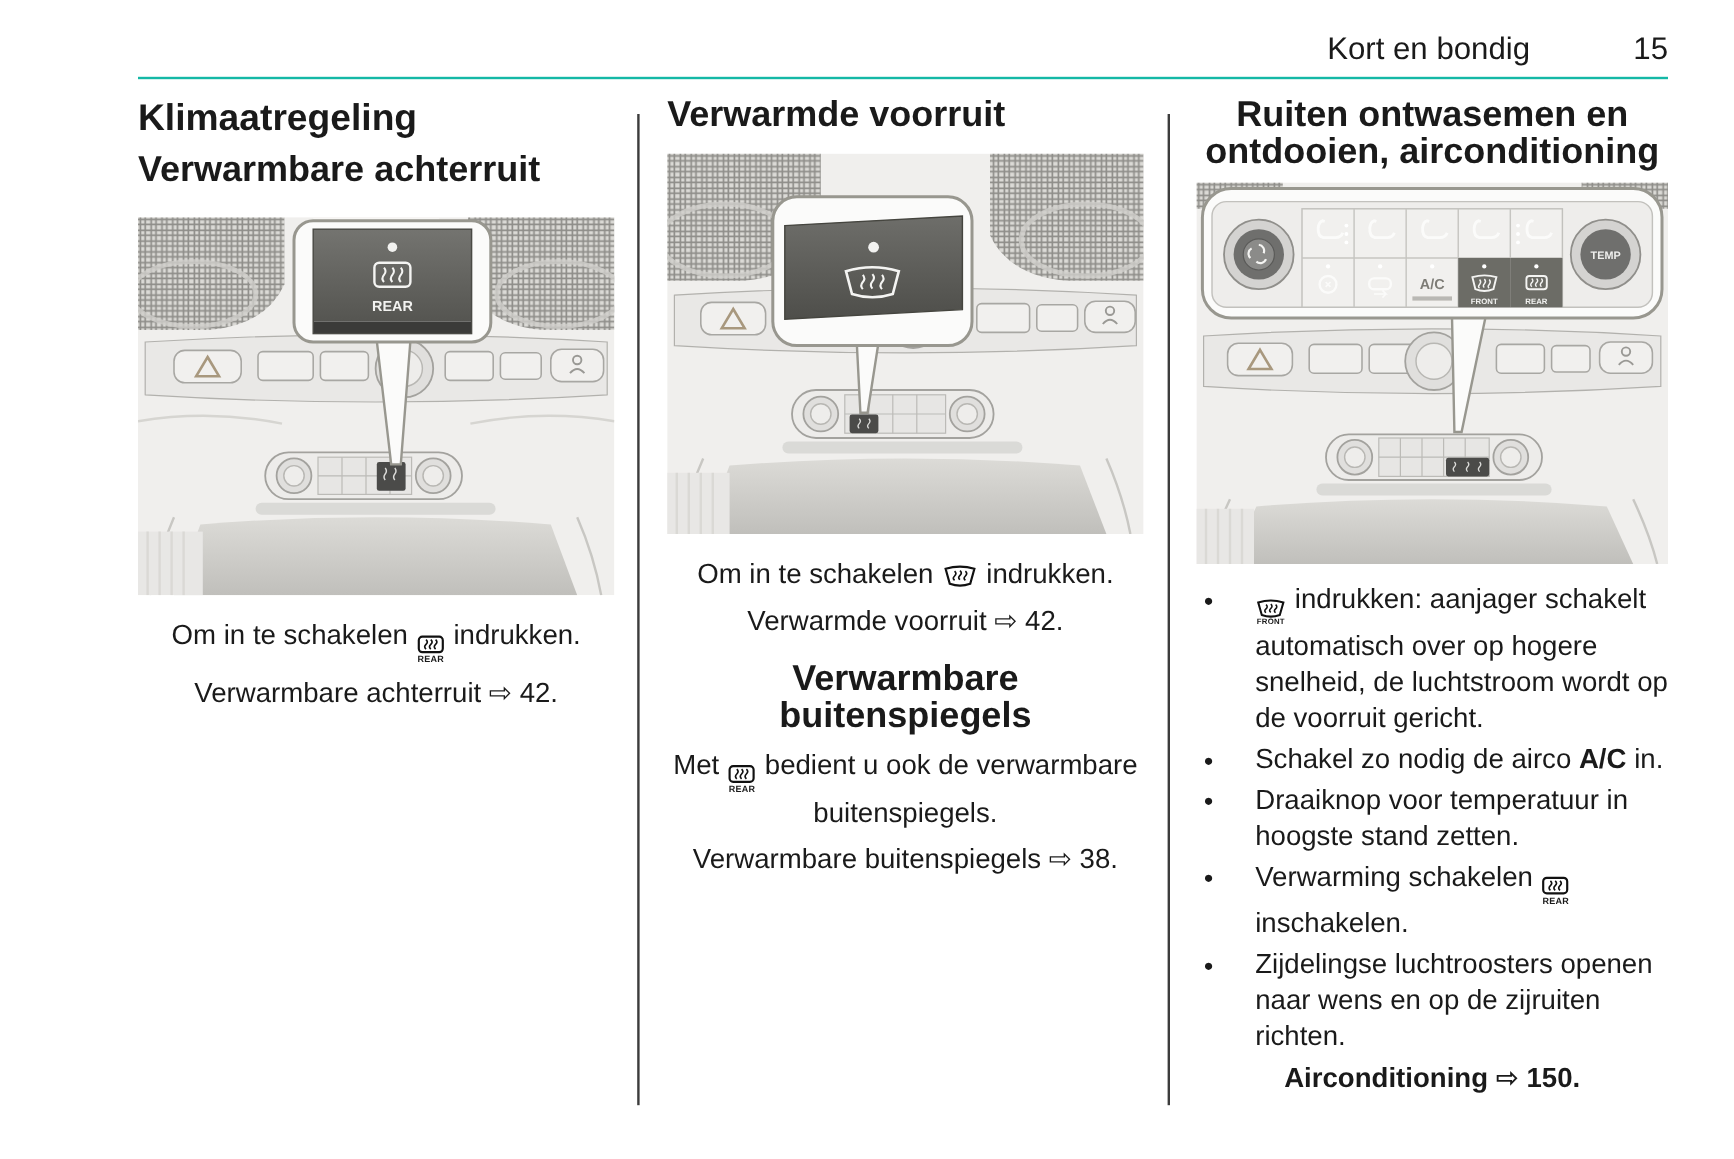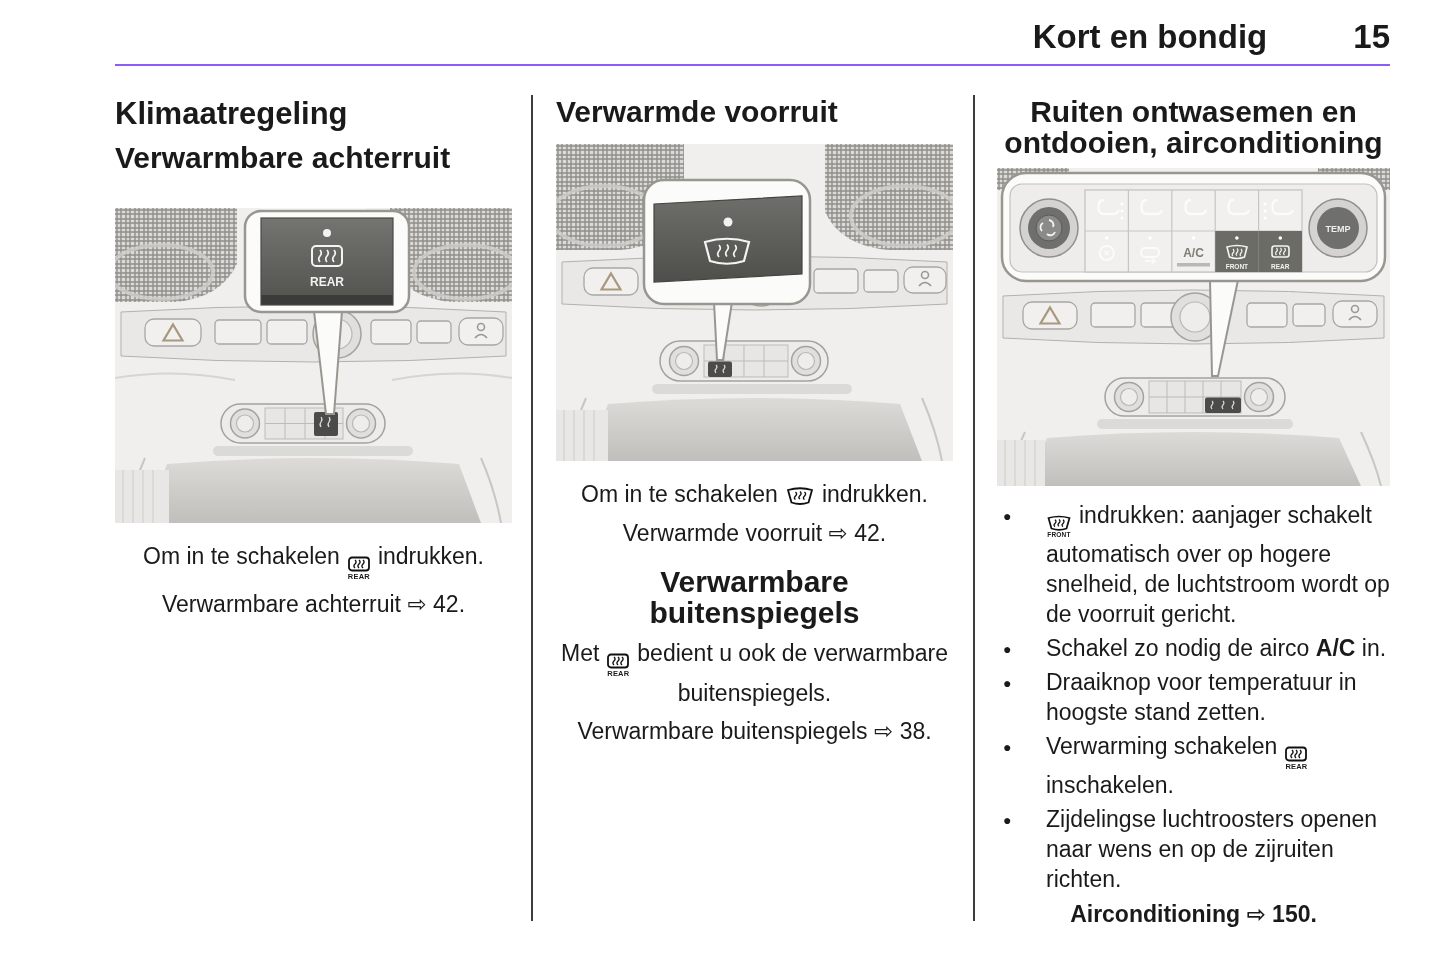--- a/index.html
+++ b/index.html
@@ -4,39 +4,39 @@
 <style>
   html,body{margin:0;padding:0;}
   body{
     width:1445px;height:966px;position:relative;background:#ffffff;
     font-family:"Liberation Sans","DejaVu Sans",sans-serif;color:#1a1a1a;
     overflow:hidden;
   }
   
   .pg-header{
     position:absolute;left:115px;right:55px;top:0;height:66px;
-    border-bottom:2px solid #8b5cf6;
+    border-bottom:2px solid #14b8a6;
     display:flex;align-items:flex-end;justify-content:flex-end;
     padding-bottom:8px;box-sizing:border-box;
-    font-size:33px;font-weight:bold;
+    font-size:26px;font-weight:normal;
   }
   .pg-header .pg-num{margin-left:86px;}
   
-  .col{position:absolute;top:96px;}
+  .col{position:absolute;top:80px;}
   .col1{left:115px;width:397px;}
   .col2{left:556px;width:397px;}
   .col3{left:997px;width:393px;}
   .vdiv{position:absolute;top:95px;height:826px;width:1.5px;background:#3c3c3c;}
   .vdiv1{left:531px;}
   .vdiv2{left:973px;}
 
   h1,h2,p{margin:0;padding:0;}
   h1{font-size:31px;line-height:36px;font-weight:bold;margin-bottom:10px;}
   h2{font-size:30px;line-height:31px;font-weight:bold;}
-  .col1 h2{margin-bottom:35px;}
+  .col1 h2{margin-bottom:24px;}
   .col2 h2.first{margin-bottom:17px;}
   .col3 h2{margin-bottom:10px;text-align:center;}
   h2.mid{margin-top:18px;margin-bottom:10px;text-align:center;}
   p{font-size:23px;line-height:30px;margin-bottom:8px;text-align:center;}
   .after-img{margin-top:18px;}
   .illu{display:block;}
   
   ul.blts{list-style:none;margin:14px 0 0 0;padding:0;font-size:23px;line-height:30px;}
   ul.blts li{position:relative;padding-left:49px;margin:0 0 4px 0;}
   ul.blts li::before{content:"●";position:absolute;left:6px;top:1px;font-size:14px;}

